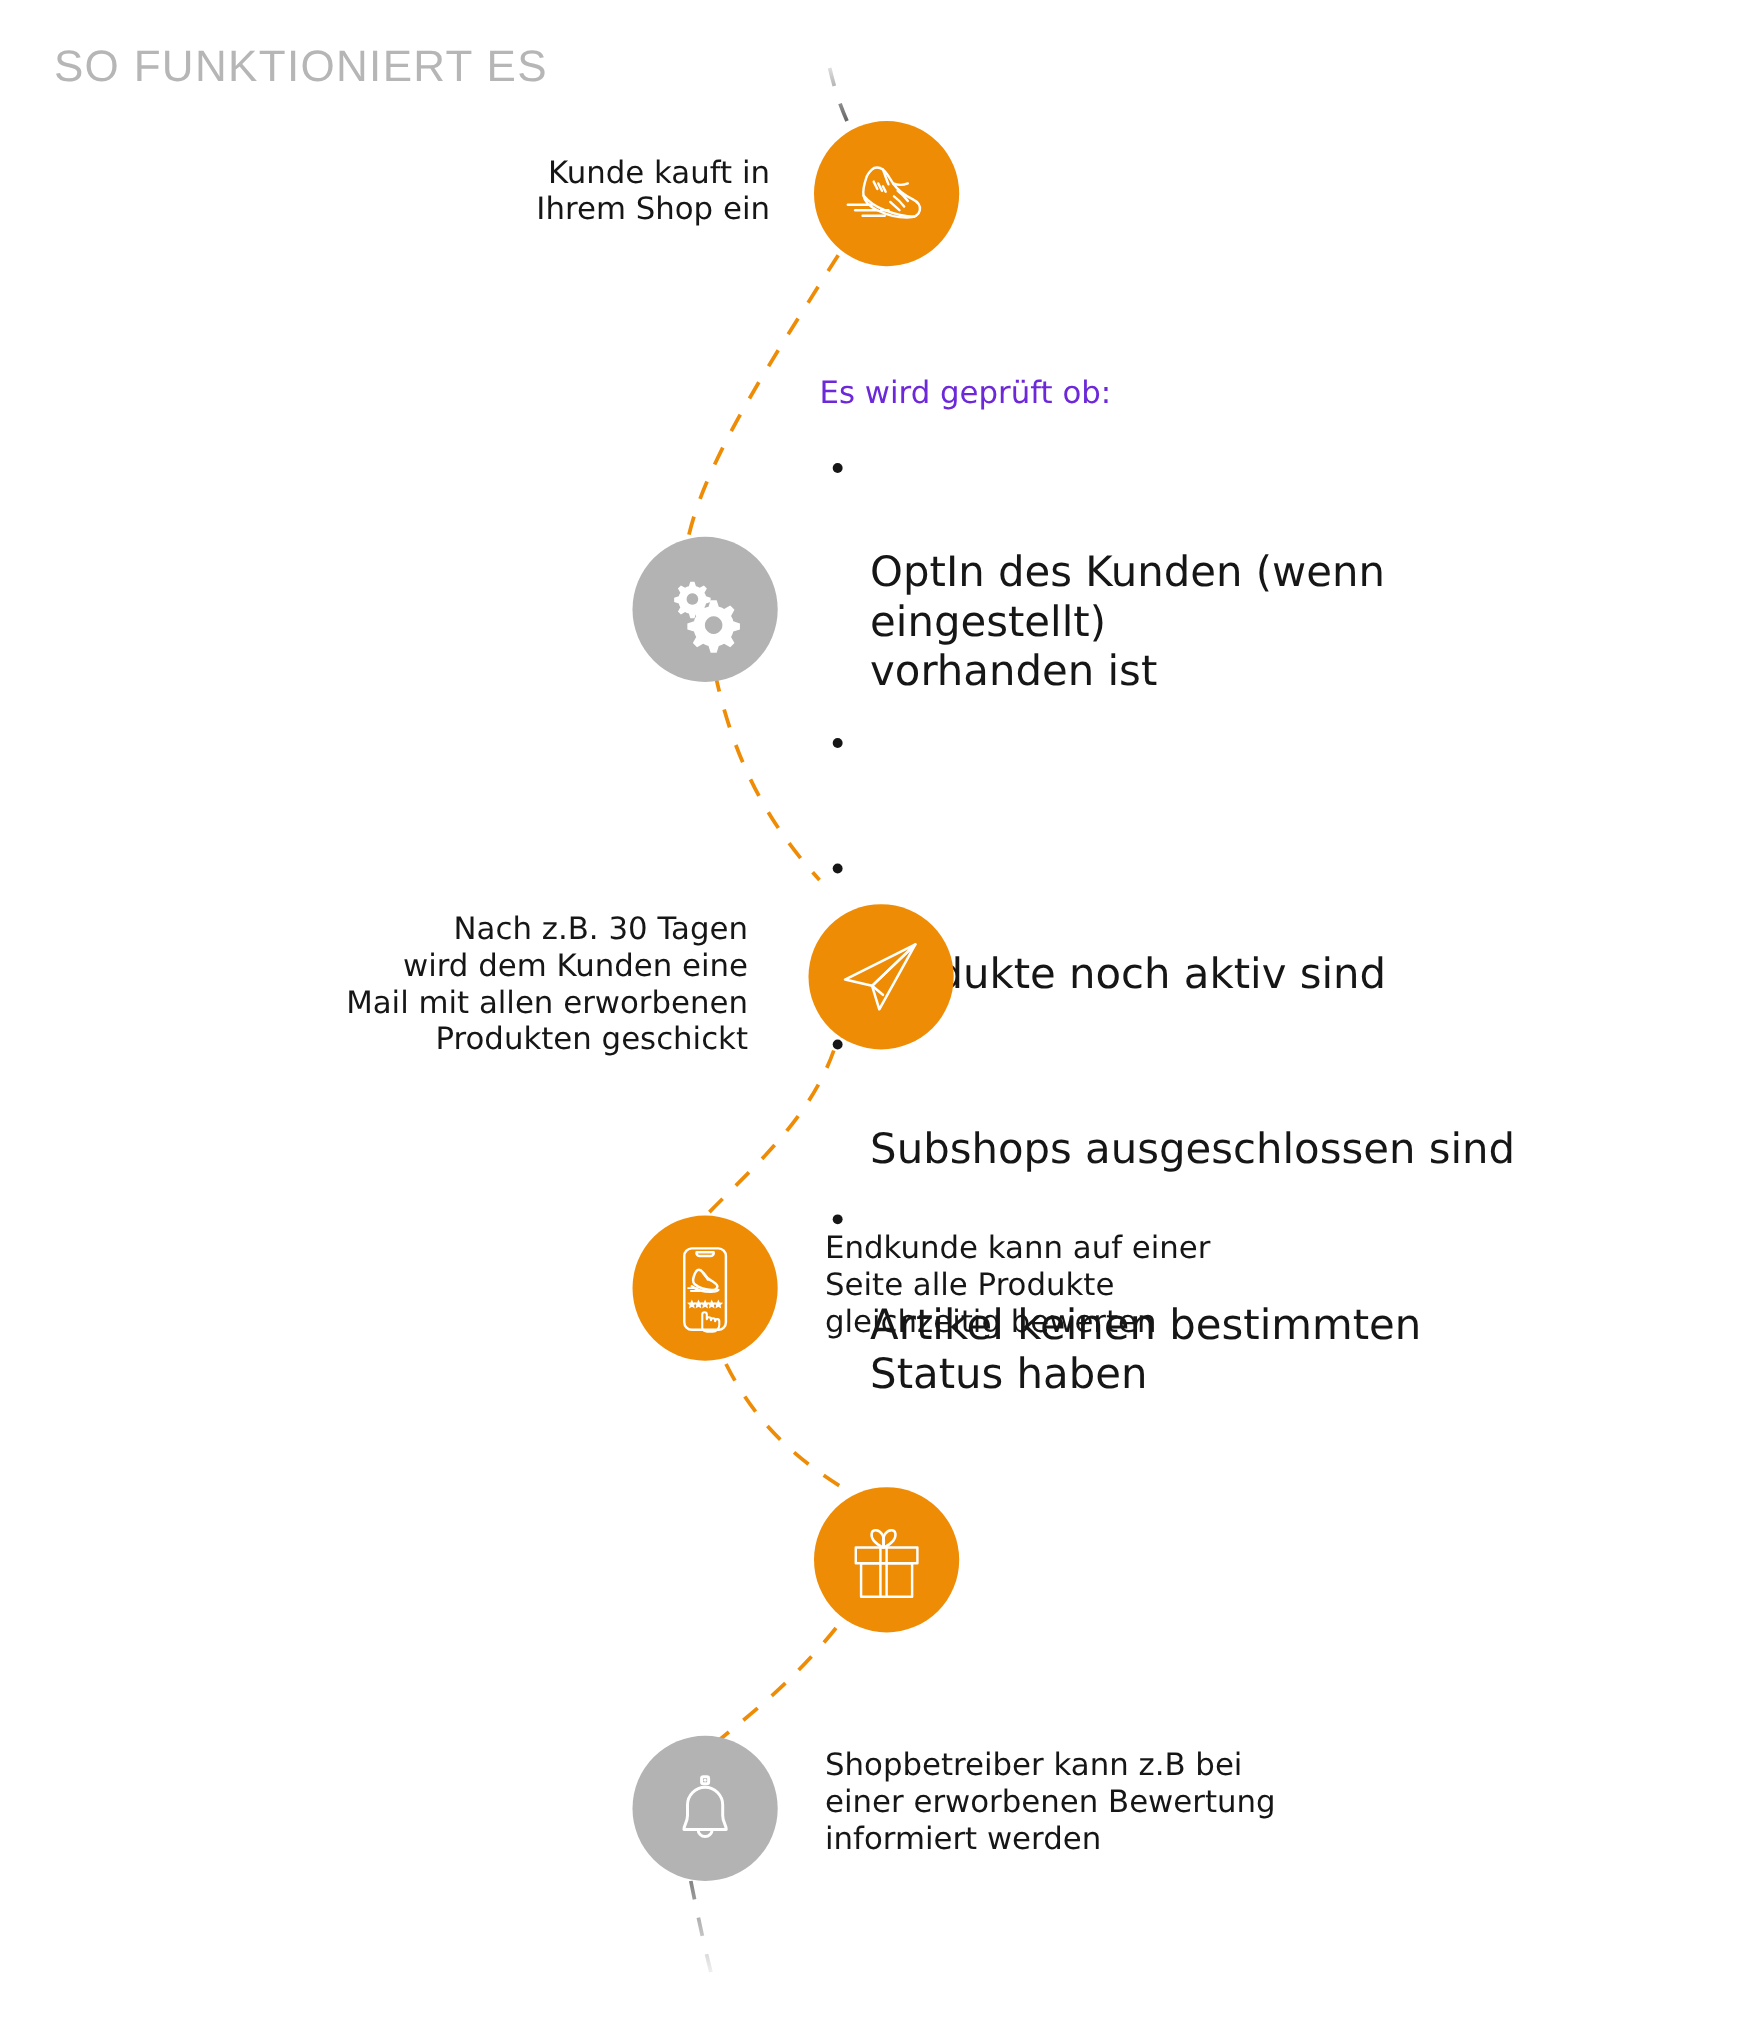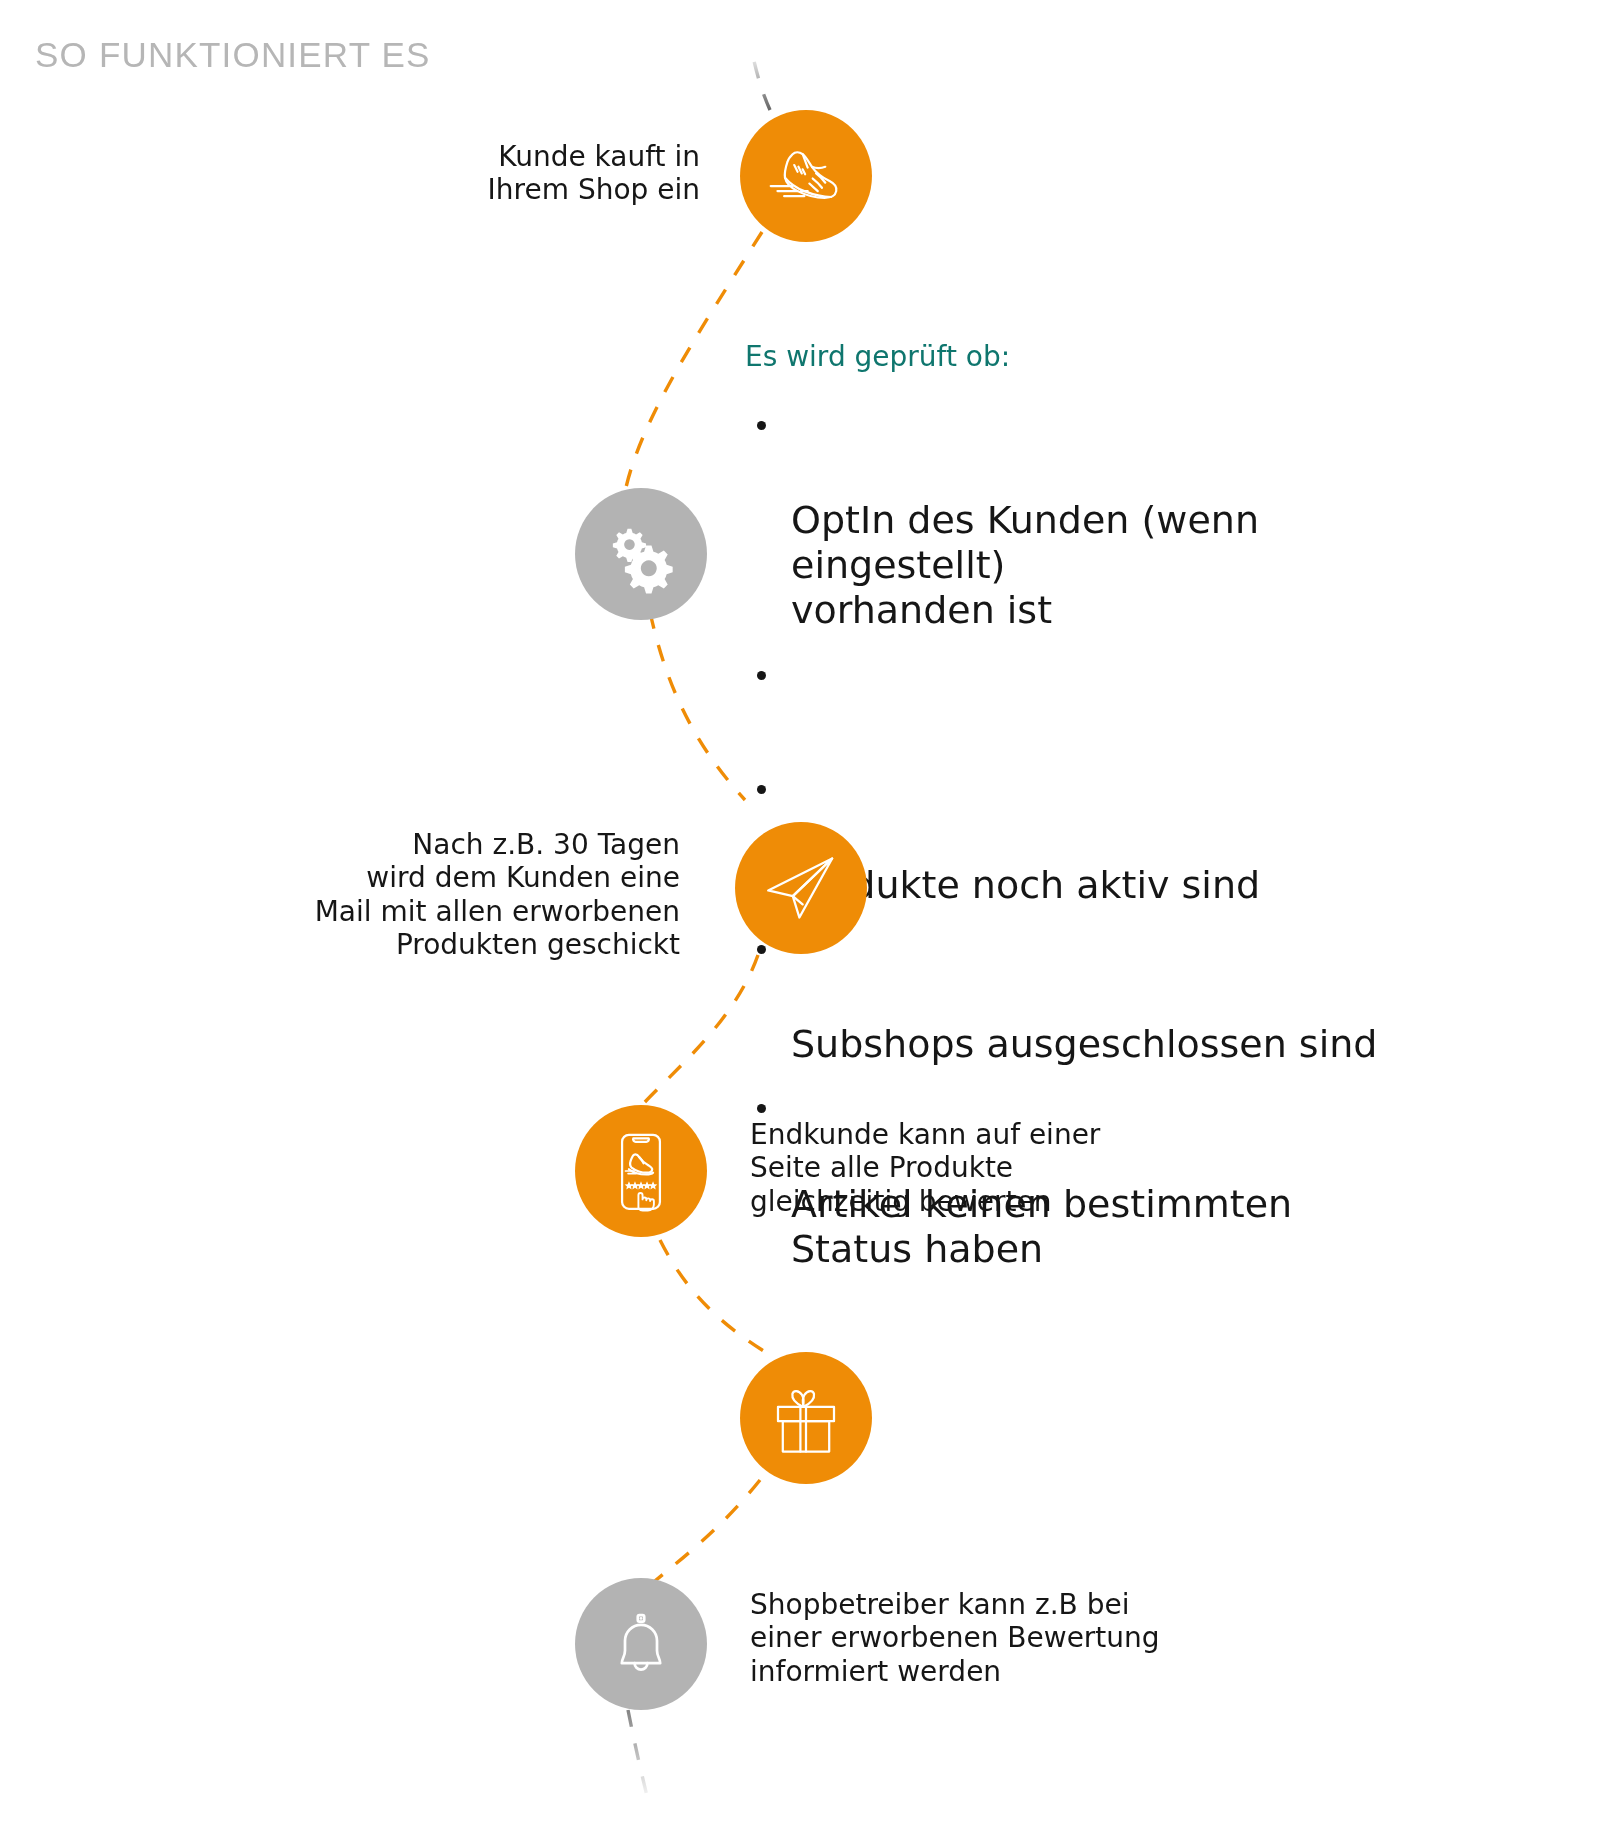--- a/index.html
+++ b/index.html
@@ -20,23 +20,23 @@
   #connector-layer {
     position: absolute;
     left: 0;
     top: 0;
     width: 1600px;
     height: 1846px;
     pointer-events: none;
   }
   .page-title {
     position: absolute;
-    left: 35px;
+    left: 49px;
     top: 12px;
-    font-size: 35px;
+    font-size: 40px;
     letter-spacing: 1.2px;
     color: #b6b6b6;
     font-family: "Liberation Sans", sans-serif;
     font-weight: normal;
     white-space: nowrap;
   }
   .node {
     position: absolute;
     border-radius: 50%;
     display: flex;
@@ -56,21 +56,21 @@
   .label.left  { text-align: left; }
 
   .check-block {
     position: absolute;
     left: 745px;
     top: 340px;
     width: 640px;
   }
   .check-heading {
     font-size: 28px;
-    color: #0f766e;
+    color: #6d28d9;
     line-height: 1.2;
     margin: 0 0 34px 0;
     font-family: "DejaVu Sans", sans-serif;
   }
   .check-list {
     list-style: none;
     margin: 0;
     padding: 0;
   }
   .check-list li {

